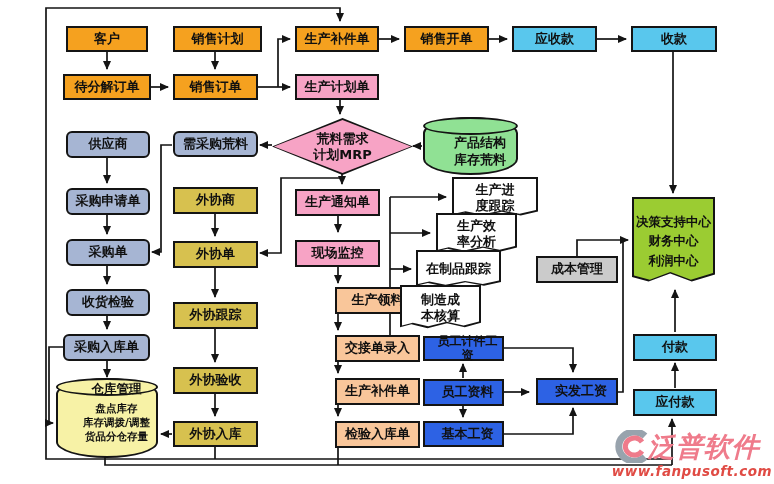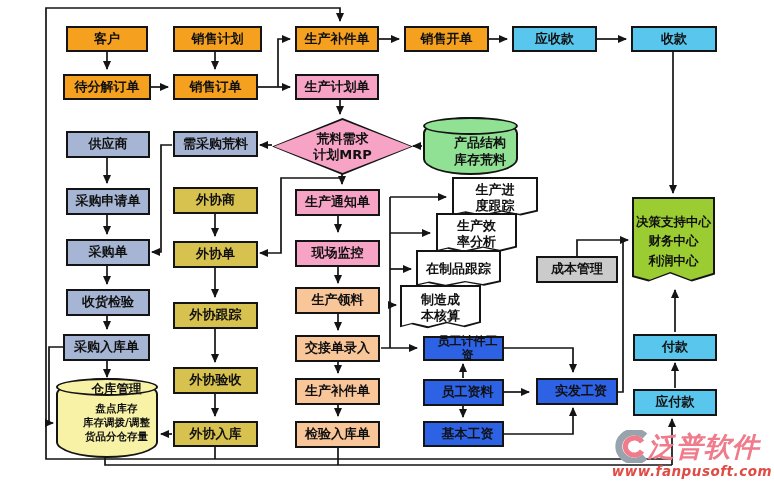--- a/index.html
+++ b/index.html
@@ -4,23 +4,23 @@
 <style>
   html,body{margin:0;padding:0;background:#fff;}
   #stage{position:relative;width:774px;height:484px;background:#fff;overflow:hidden;
          font-family:"DejaVu Sans","Liberation Sans",sans-serif;}
   #wires{position:absolute;left:0;top:0;width:774px;height:484px;z-index:0;}
   .node{position:absolute;box-sizing:border-box;border:2px solid #141414;display:flex;
         align-items:center;justify-content:center;text-align:center;color:#101010;
         font-weight:bold;font-size:13px;line-height:1.15;white-space:pre-line;z-index:2;}
   .orange{background:#f5a11f;}
   .pink{background:#f7a3c5;}
-  .bluegray{background:#a6b5d3;}
+  .bluegray{background:#a6b5d3;border-radius:6px;}
   .yellow{background:#d7c14f;}
-  .peach{background:#f9c69a;}
+  .peach{background:#f9c69a;margin-left:40px;}
   .cyan{background:#59c7ed;}
   .blue{background:#2d62e4;padding-left:8px;}
   .graybox{background:#cbcbcb;}
   
   .shape-wrap{position:absolute;z-index:2;}
   .shape-border{position:absolute;inset:0;background:#141414;}
   .shape-fill{position:absolute;inset:2px;display:flex;align-items:center;justify-content:center;
               text-align:center;font-weight:bold;font-size:13px;line-height:1.2;color:#101010;
               white-space:pre-line;}
   .diamond .shape-border,.diamond .shape-fill{clip-path:polygon(50% 0,100% 50%,50% 100%,0 50%);}

